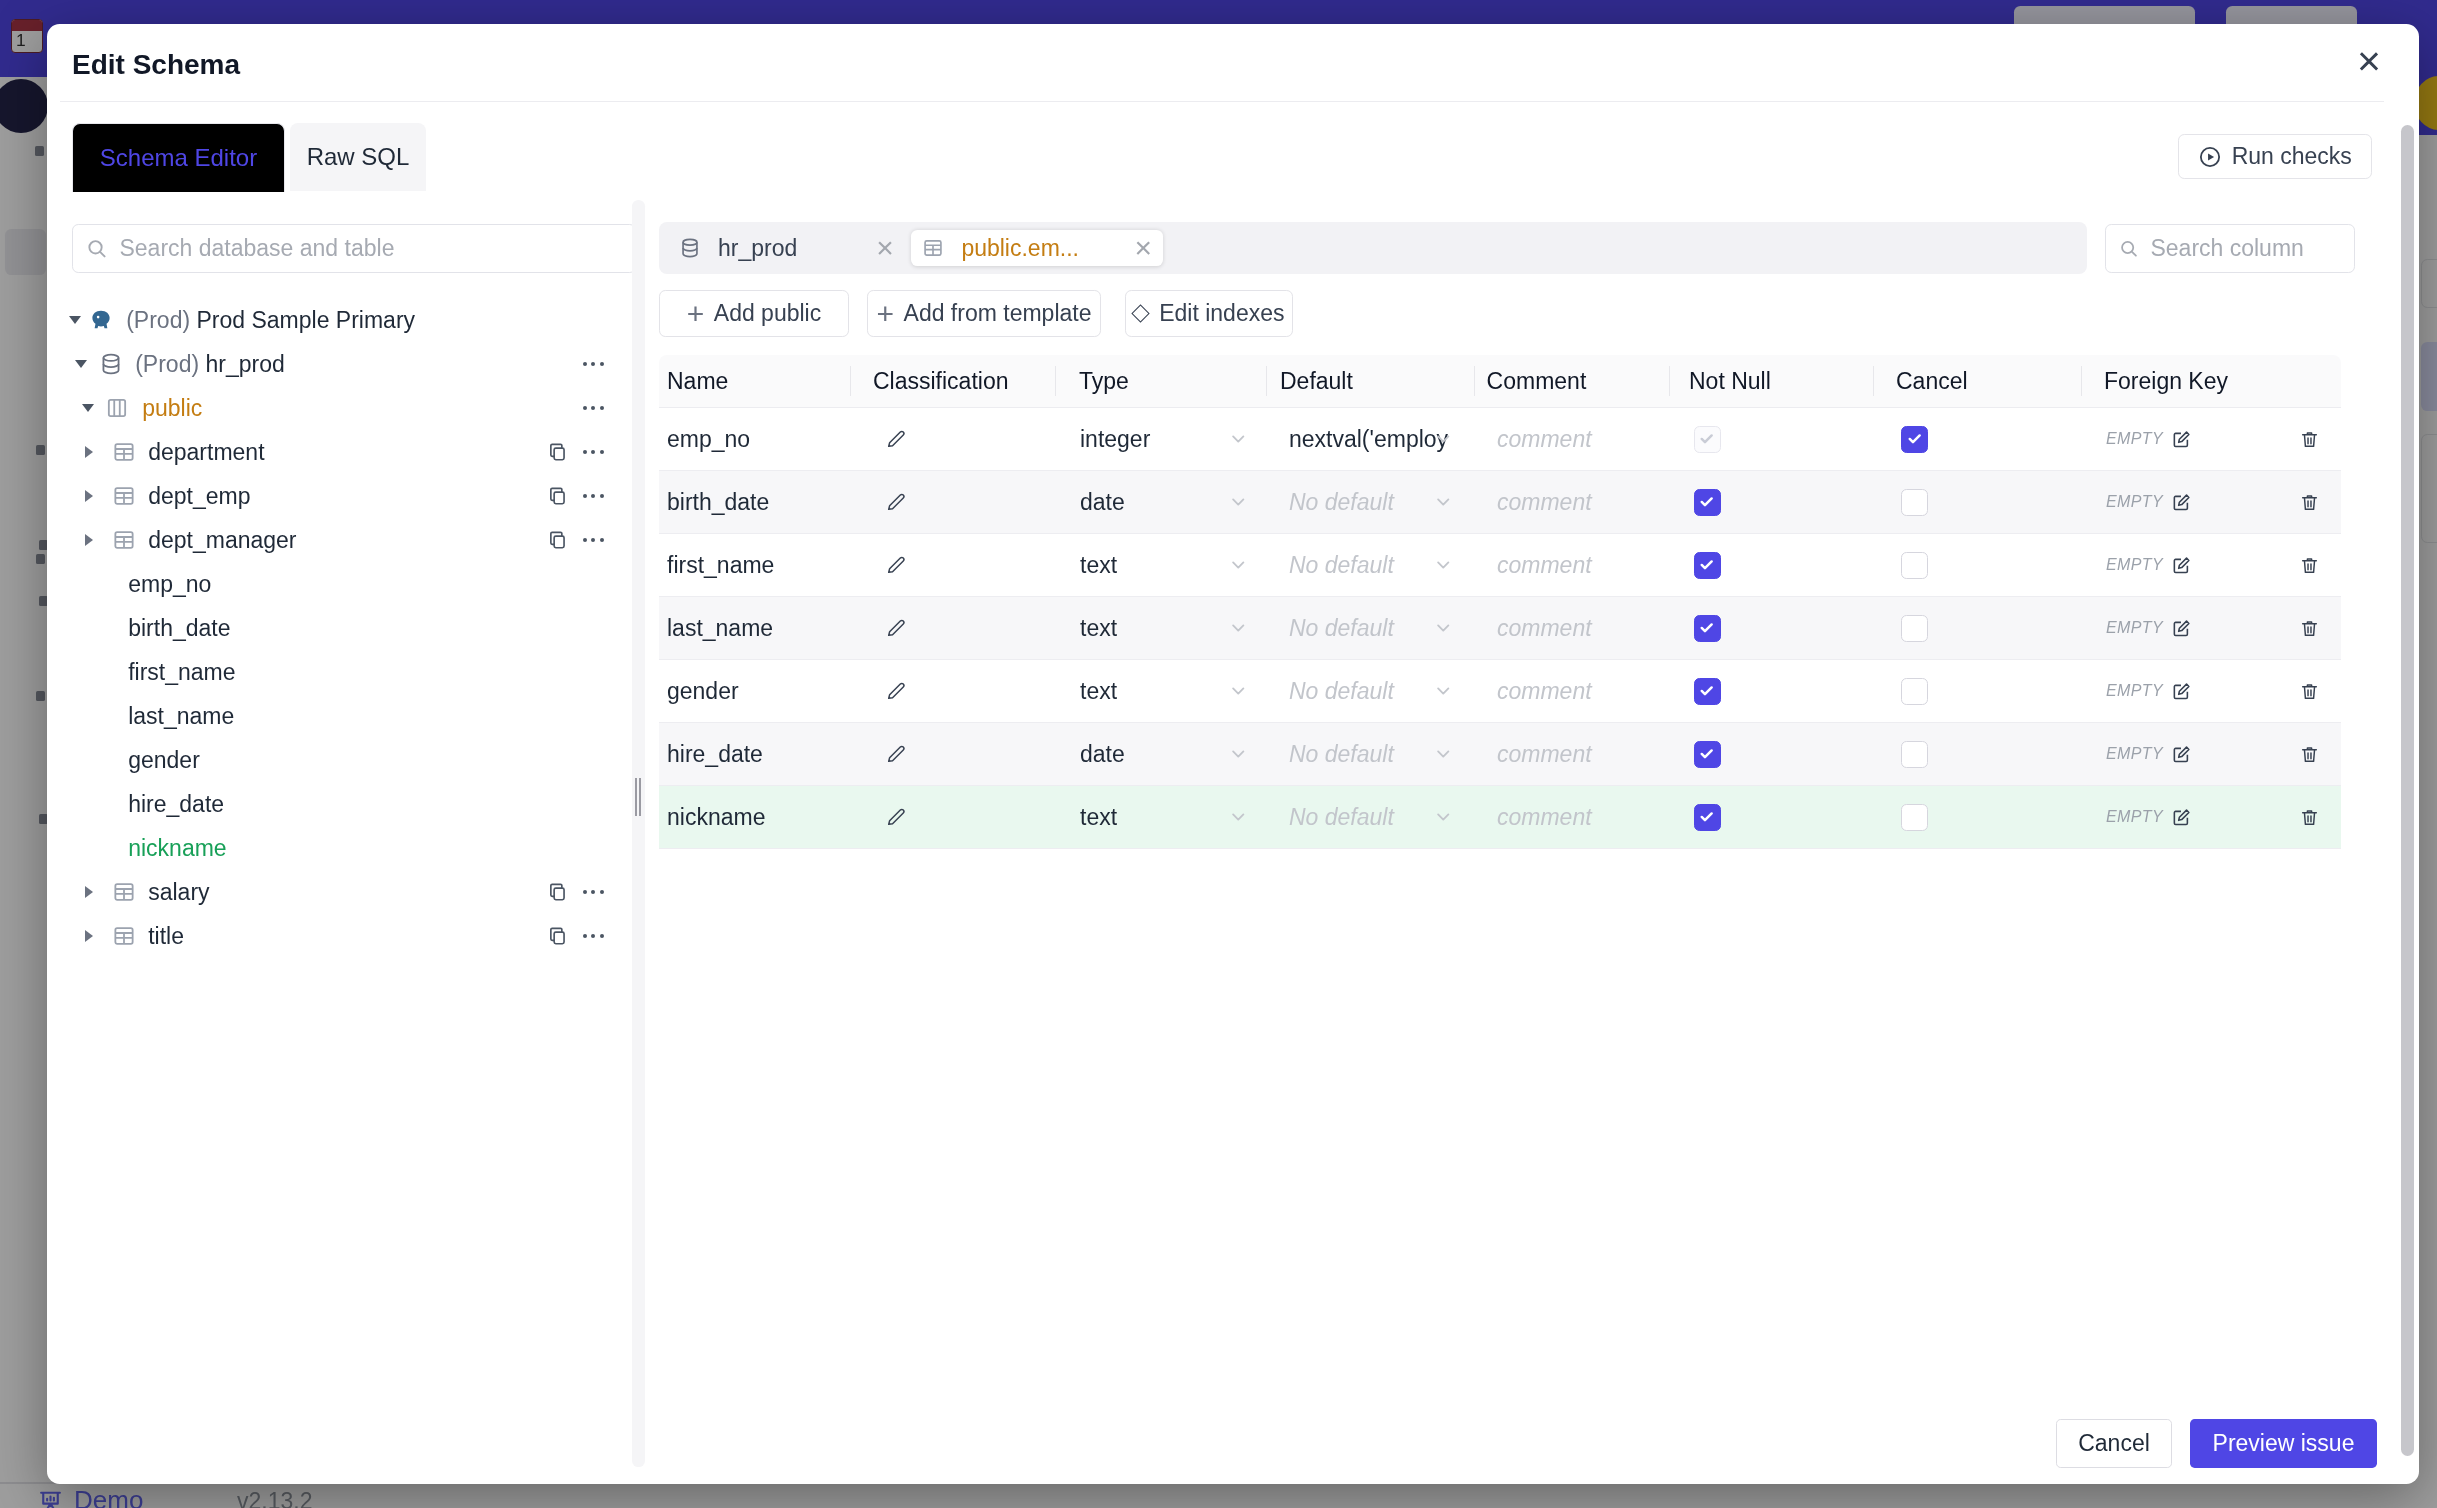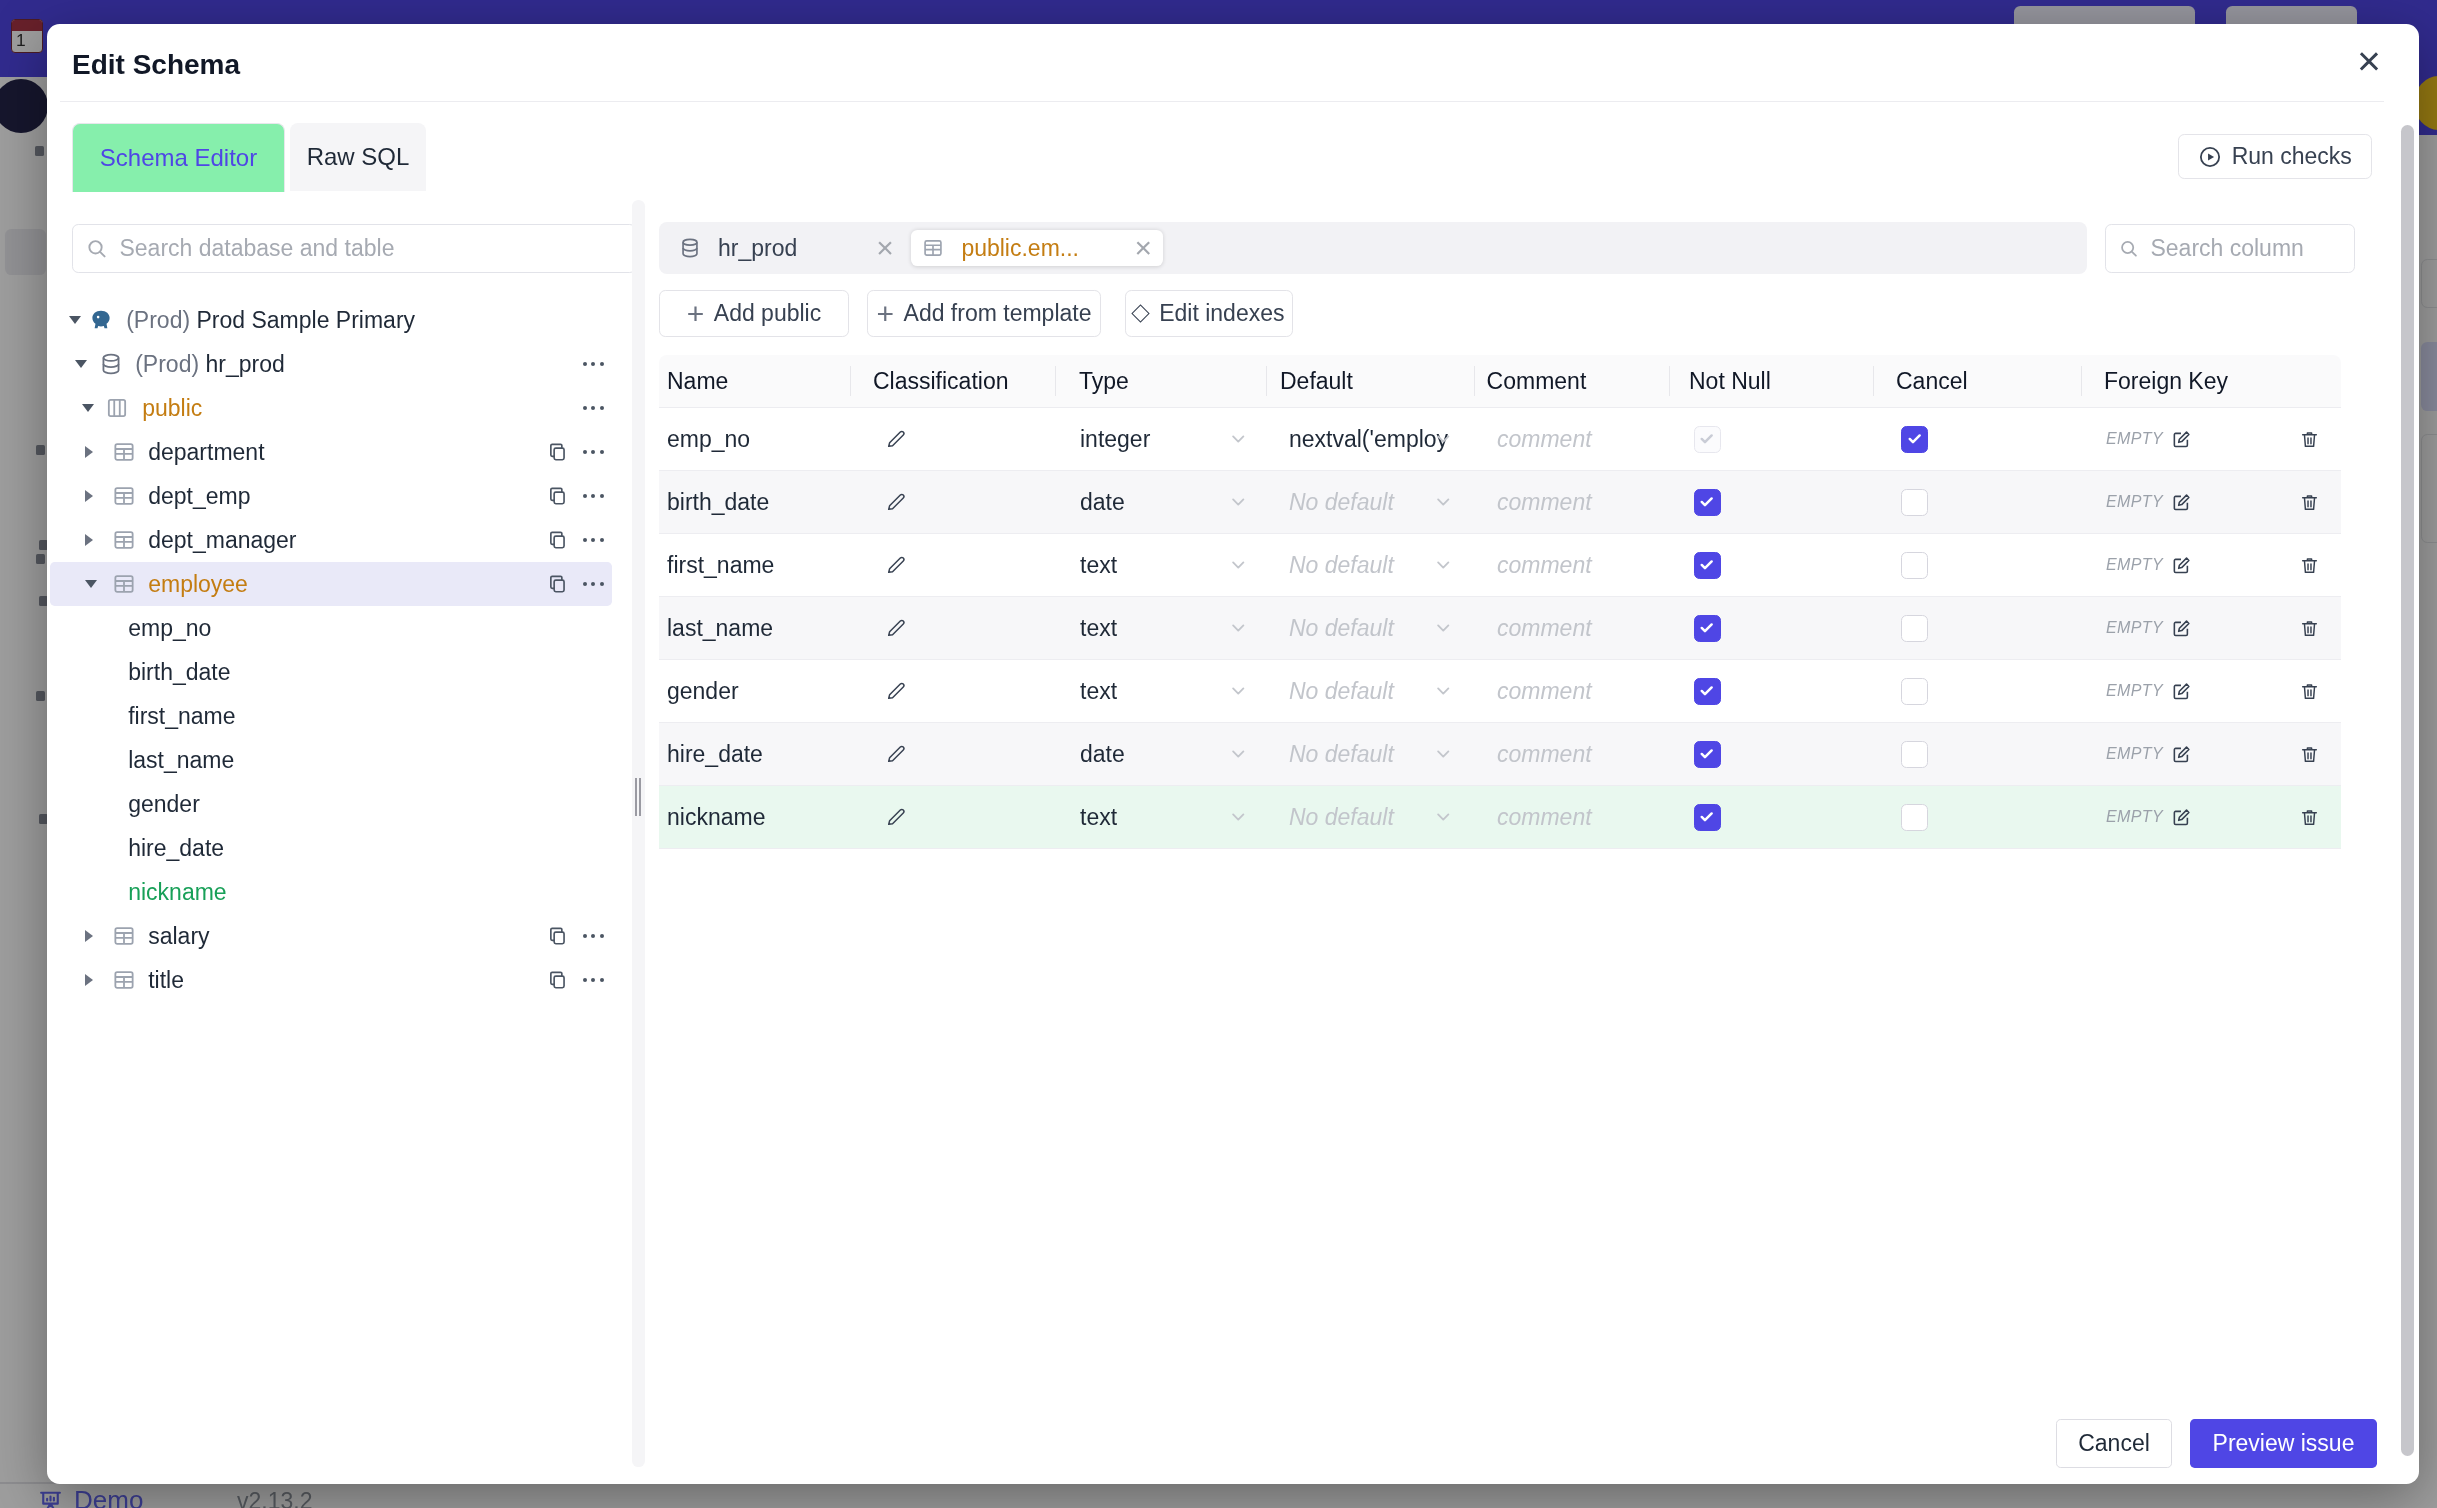--- a/index.html
+++ b/index.html
@@ -27,21 +27,21 @@
   .overlay{position:absolute;inset:0;background:rgba(0,0,0,.38);z-index:5}
 
   
   .modal{position:absolute;left:47px;top:24px;width:2372px;height:1460px;background:#fff;
          border-radius:12.6px;box-shadow:0 14px 55px rgba(0,0,0,.35);z-index:10}
   .m-title{position:absolute;left:25px;top:25px;font-size:28px;font-weight:600;color:#111827}
   .m-close{position:absolute;right:38px;top:17.4px;font-size:41px;font-weight:300;color:#374151;line-height:1;cursor:pointer}
   .m-div{position:absolute;left:12.6px;right:35px;top:77px;height:0.8px;background:#ececf0}
 
   .tab{position:absolute;top:99px;height:68px;border-radius:8px 8px 0 0;display:flex;align-items:center;justify-content:center;font-size:24px;cursor:pointer}
-  .tab.active{left:25px;width:211px;background:#86efac;border:0.8px solid #e7e7ec;border-bottom:none;color:#4f46e5;font-weight:500}
+  .tab.active{left:25px;width:211px;background:#000000;border:0.8px solid #e7e7ec;border-bottom:none;color:#4f46e5;font-weight:500}
   .tab.raw{left:243px;width:136px;background:#f5f5f7;color:#1f2937}
 
   .run-checks{position:absolute;left:2131px;top:110px;width:192px;height:43px;border:0.8px solid #e4e4e9;border-radius:6.3px;
               display:flex;align-items:center;justify-content:center;gap:9.5px;font-size:23px;color:#374151;background:#fff;cursor:pointer}
 
   .search-box{position:absolute;height:49px;border:0.8px solid #e2e3e9;border-radius:6.3px;display:flex;align-items:center;
               padding:0 12.6px;gap:9.5px;background:#fff;box-sizing:border-box}
   .search-box input{border:none;outline:none;font-size:23px;color:#374151;width:100%;font-family:inherit;background:transparent}
   ::placeholder{color:#a6aab2;opacity:1}
   #sb-search{left:25px;top:200px;width:564px}
@@ -269,39 +269,20 @@
         <span class="t-copy"><svg viewBox="0 0 20 20">
             <rect x="6.5" y="6.5" width="9" height="10.5" rx="1.5" fill="none" stroke="#4b5563" stroke-width="1.5"></rect>
             <path d="M13.5 6.5V4.2c0-.7-.5-1.2-1.2-1.2H4.7c-.7 0-1.2.5-1.2 1.2v8.6c0 .7.5 1.2 1.2 1.2h1.8" fill="none" stroke="#4b5563" stroke-width="1.5"></path>
           </svg></span>
         <span class="dots">
           <i></i>
           <i></i>
           <i></i>
         </span>
       </div>
-      <div class="trow selected">
-        <span class="tarrow-d" style="left: 35px;"></span>
-        <span class="ticon" style="left: 62px;">
-          <svg viewBox="0 0 20 20">
-            <rect x="2.8" y="3.5" width="14.4" height="13" rx="1.5" fill="none" stroke="#9ca3af" stroke-width="1.5"></rect>
-            <path d="M2.8 7.5h14.4M2.8 11.5h14.4M10 7.5v9" stroke="#9ca3af" stroke-width="1.5"></path>
-          </svg>
-        </span>
-        <span class="tlabel" style="margin-left: 98px;"><span class="amber">employee</span></span>
-        <span class="t-copy"><svg viewBox="0 0 20 20">
-            <rect x="6.5" y="6.5" width="9" height="10.5" rx="1.5" fill="none" stroke="#4b5563" stroke-width="1.5"></rect>
-            <path d="M13.5 6.5V4.2c0-.7-.5-1.2-1.2-1.2H4.7c-.7 0-1.2.5-1.2 1.2v8.6c0 .7.5 1.2 1.2 1.2h1.8" fill="none" stroke="#4b5563" stroke-width="1.5"></path>
-          </svg></span>
-        <span class="dots">
-          <i></i>
-          <i></i>
-          <i></i>
-        </span>
-      </div>
       <div class="trow">
         <span class="tlabel" style="margin-left: 78px;"><span>emp_no</span></span>
       </div>
       <div class="trow">
         <span class="tlabel" style="margin-left: 78px;"><span>birth_date</span></span>
       </div>
       <div class="trow">
         <span class="tlabel" style="margin-left: 78px;"><span>first_name</span></span>
       </div>
       <div class="trow">

